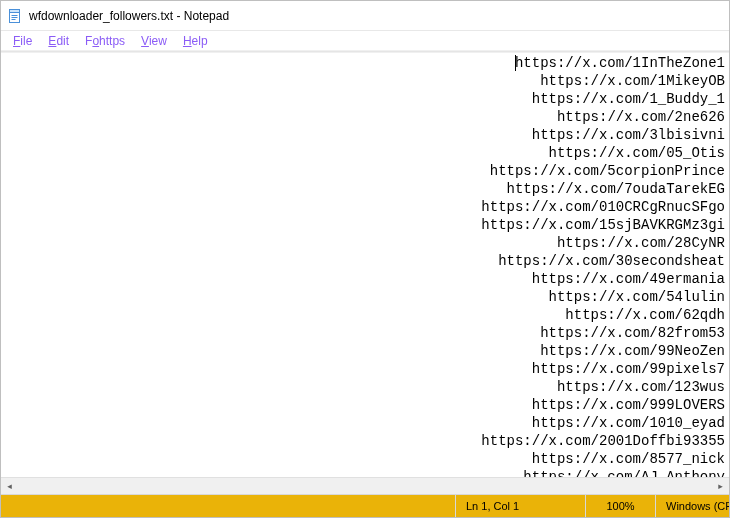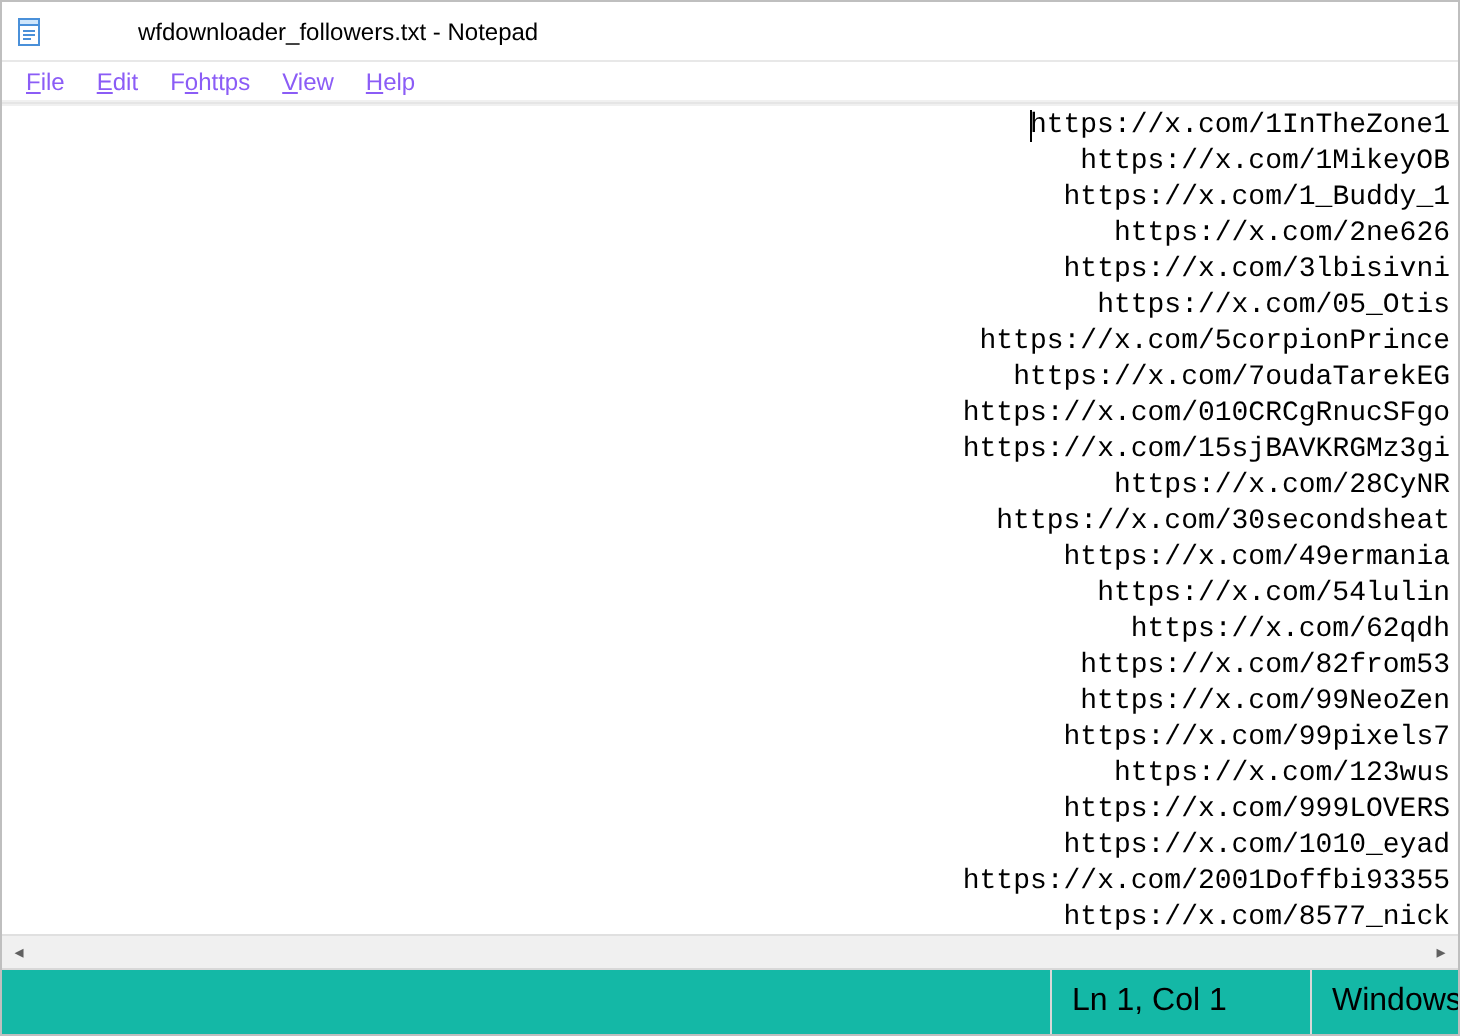--- a/index.html
+++ b/index.html
@@ -1,31 +1,31 @@
 <!DOCTYPE html>
 <html><head>
 <meta charset="utf-8">
 <style>
   * { box-sizing: border-box; margin: 0; padding: 0; }
   html, body { width: 730px; height: 518px; overflow: hidden; font-family: "Segoe UI", Tahoma, sans-serif; font-size: 12px; background: #fff; }
   .window { width: 730px; height: 518px; display: flex; flex-direction: column; border: 1px solid #bfbfbf; }
-  .titlebar { height: 30px; display: flex; align-items: center; padding: 0 6px; background: #fff; border-bottom: 1px solid #e8e8e8; gap: 40px; }
+  .titlebar { height: 30px; display: flex; align-items: center; padding: 0 6px; background: #fff; border-bottom: 1px solid #e8e8e8; }
   .titlebar .icon { width: 16px; height: 16px; margin-right: 6px; }
   .titlebar .title { font-size: 12px; color: #000; }
   .menubar { height: 20px; display: flex; align-items: center; padding: 0 4px; background: #fff; border-bottom: 1px solid #f0f0f0; }
   .menubar .menu-item { padding: 2px 8px; font-size: 12px; color: #8b5cf6; cursor: default; }
   .menubar .menu-item .ul { text-decoration: underline; }
   .sep { height: 1px; background: #e5e5e5; }
   .editor-wrap { flex: 1 1 auto; position: relative; overflow: hidden; border-top: 1px solid #f0f0f0; text-align: right; }
   .editor { position: absolute; left: 0; top: 0; right: 0; bottom: 17px; padding: 1px 4px 2px 4px; font-family: Consolas, "Courier New", monospace; font-size: 14px; line-height: 18px; white-space: pre; overflow: hidden; color: #000; }
   .caret { display: inline-block; width: 0; height: 16px; border-left: 1px solid #000; vertical-align: text-top; margin-right: -1px; }
   .hscroll { position: absolute; left: 0; right: 0; bottom: 0; height: 17px; background: #f0f0f0; border-top: 1px solid #e0e0e0; display: flex; align-items: center; }
   .hscroll .arrow { width: 17px; height: 17px; display: flex; align-items: center; justify-content: center; color: #606060; font-size: 9px; }
   .hscroll .track { flex: 1; height: 17px; }
-  .statusbar { height: 33px; background: #14b8a6; border-top: 1px solid #d8d8d8; display: flex; align-items: stretch; font-size: 16px; color: #000; }
+  .statusbar { height: 23px; background: #eab308; border-top: 1px solid #d8d8d8; display: flex; align-items: stretch; font-size: 11px; color: #000; }
   .statusbar .cell { border-left: 1px solid #d8d8d8; display: flex; align-items: center; padding: 0 10px; white-space: nowrap; }
   .statusbar .spacer { flex: 1; border-left: none; }
   .statusbar .cell.pos { width: 130px; }
   .statusbar .cell.zoom { width: 70px; justify-content: center; }
   .statusbar .cell.enc { width: 74px; overflow: hidden; }
 </style>
 </head>
 <body>
 
 <div class="window">
@@ -81,16 +81,17 @@
     <div class="hscroll">
       <div class="arrow">◂</div>
       <div class="track"></div>
       <div class="arrow">▸</div>
     </div>
   </div>
 
   <div class="statusbar">
     <div class="cell spacer"></div>
     <div class="cell pos">Ln 1, Col 1</div>
+    <div class="cell zoom">100%</div>
     <div class="cell enc">Windows (CRLF)</div>
   </div>
 
 </div>
 
 </body></html>

